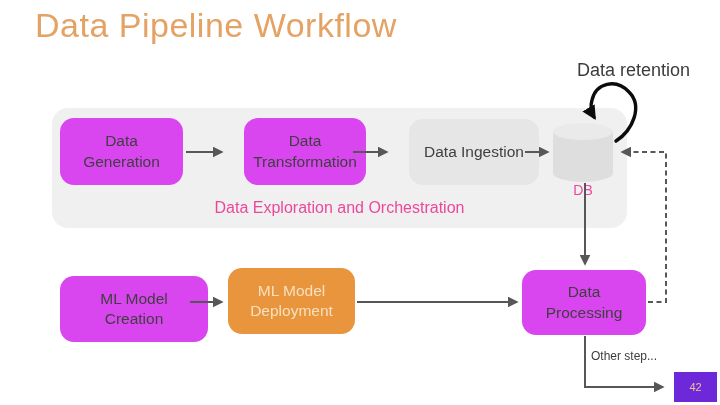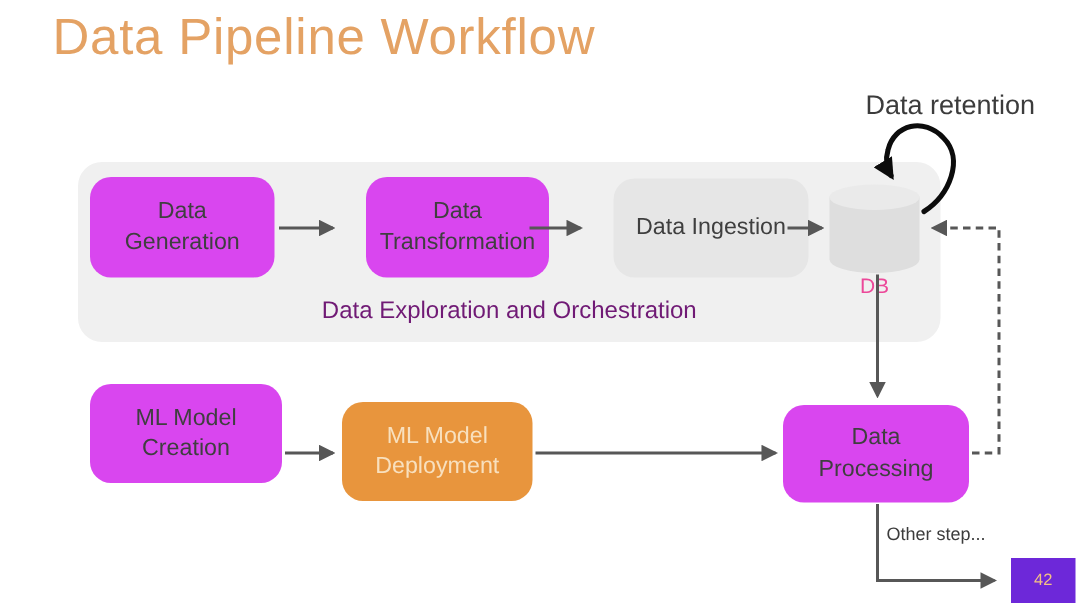--- a/index.html
+++ b/index.html
@@ -13,33 +13,33 @@
   }
   .small-label{position:absolute;font-size:12px;color:#3c3c3c;}
   .retention-label{left:550px;top:60px;width:140px;text-align:right;font-size:18px;}
   .other-step-label{left:591px;top:349px;width:110px;text-align:left;}
   .band{
     position:absolute;left:52px;top:108px;width:575px;height:120px;
     background:#F0F0F0;border-radius:16px;
   }
   .band-label{
     position:absolute;left:52px;top:199px;width:575px;text-align:center;
-    font-size:16px;color:#701a75;
+    font-size:16px;color:#ec4899;
   }
   .node{
     position:absolute;display:flex;align-items:center;justify-content:center;
     border-radius:14px;font-size:15.5px;line-height:1.32;text-align:center;color:#3f3f3f;
   }
   .gray{background:#d946ef;text-align:center;}
   .light-gray{background:#E6E6E6;}
   .orange{background:#E8953D;color:#F8E0BE;}
   .n-gen{left:60px;top:118px;width:123px;height:67px;}
   .n-trans{left:244px;top:118px;width:122px;height:67px;}
   .n-ingest{left:409px;top:119px;width:130px;height:66px;}
-  .n-create{left:60px;top:256px;width:128px;height:66px;}
+  .n-create{left:60px;top:276px;width:148px;height:66px;}
   .n-deploy{left:228px;top:268px;width:127px;height:66px;}
   .n-proc{left:522px;top:270px;width:124px;height:65px;}
   .lbl-w90{display:inline-block;max-width:92px;}
   .lbl-w112{display:inline-block;max-width:114px;}
   .lbl-w96{display:inline-block;max-width:98px;}
   .db-top{
     position:absolute;left:553px;top:123px;width:60px;height:17px;
     border-radius:50%;background:#EAEAEA;z-index:2;
   }
   .db-body{

